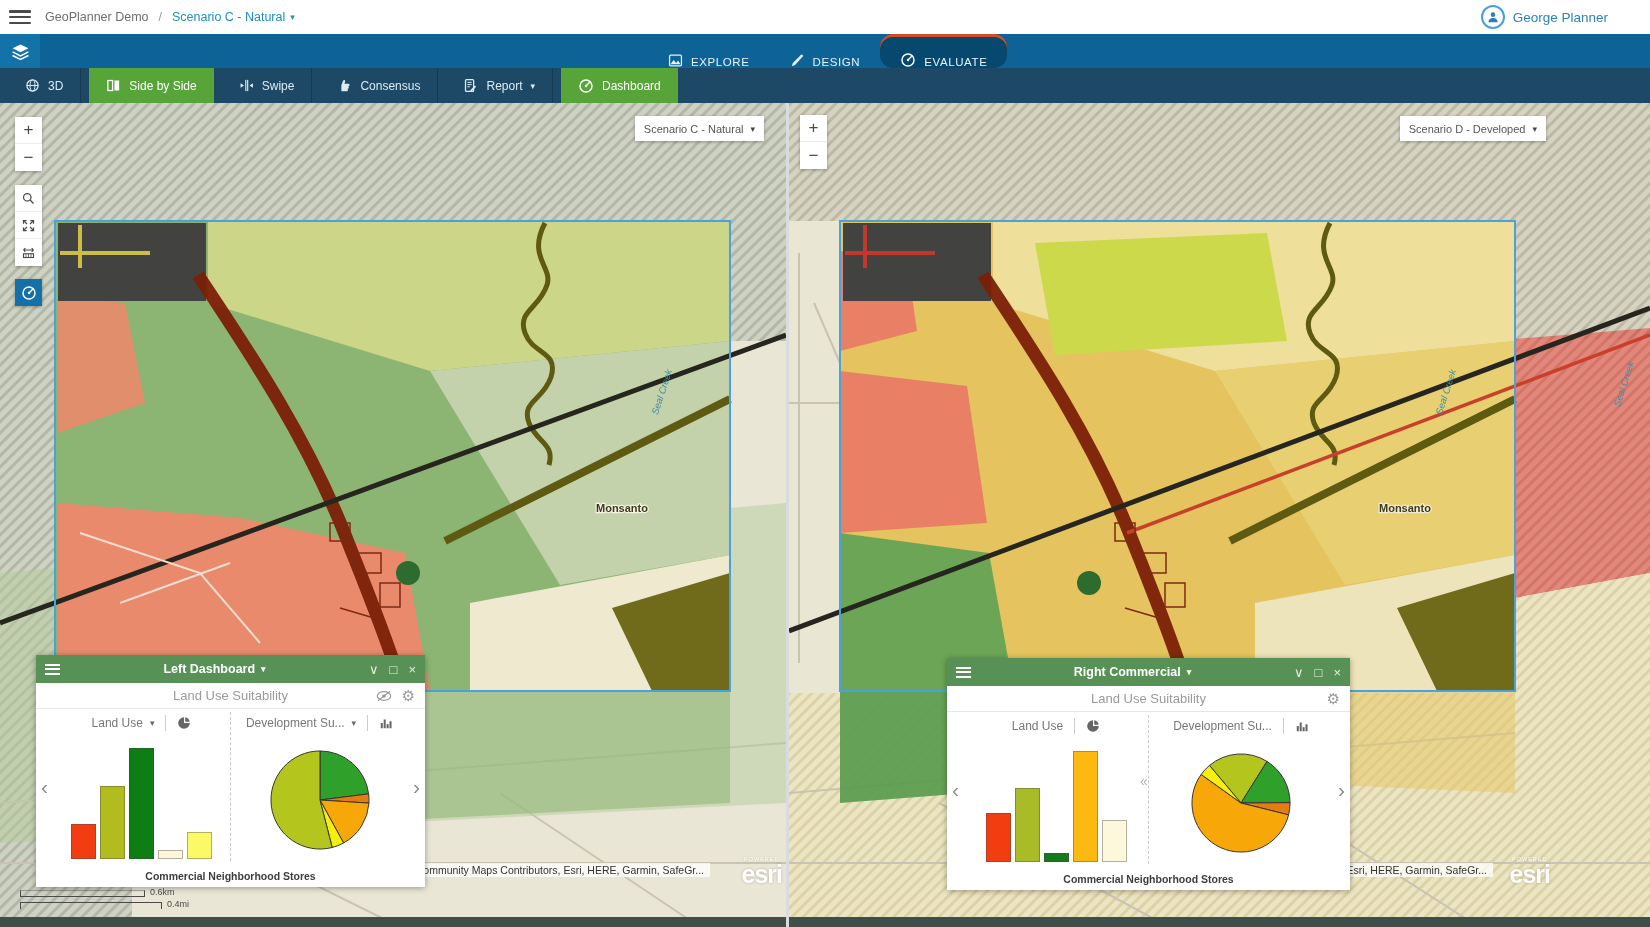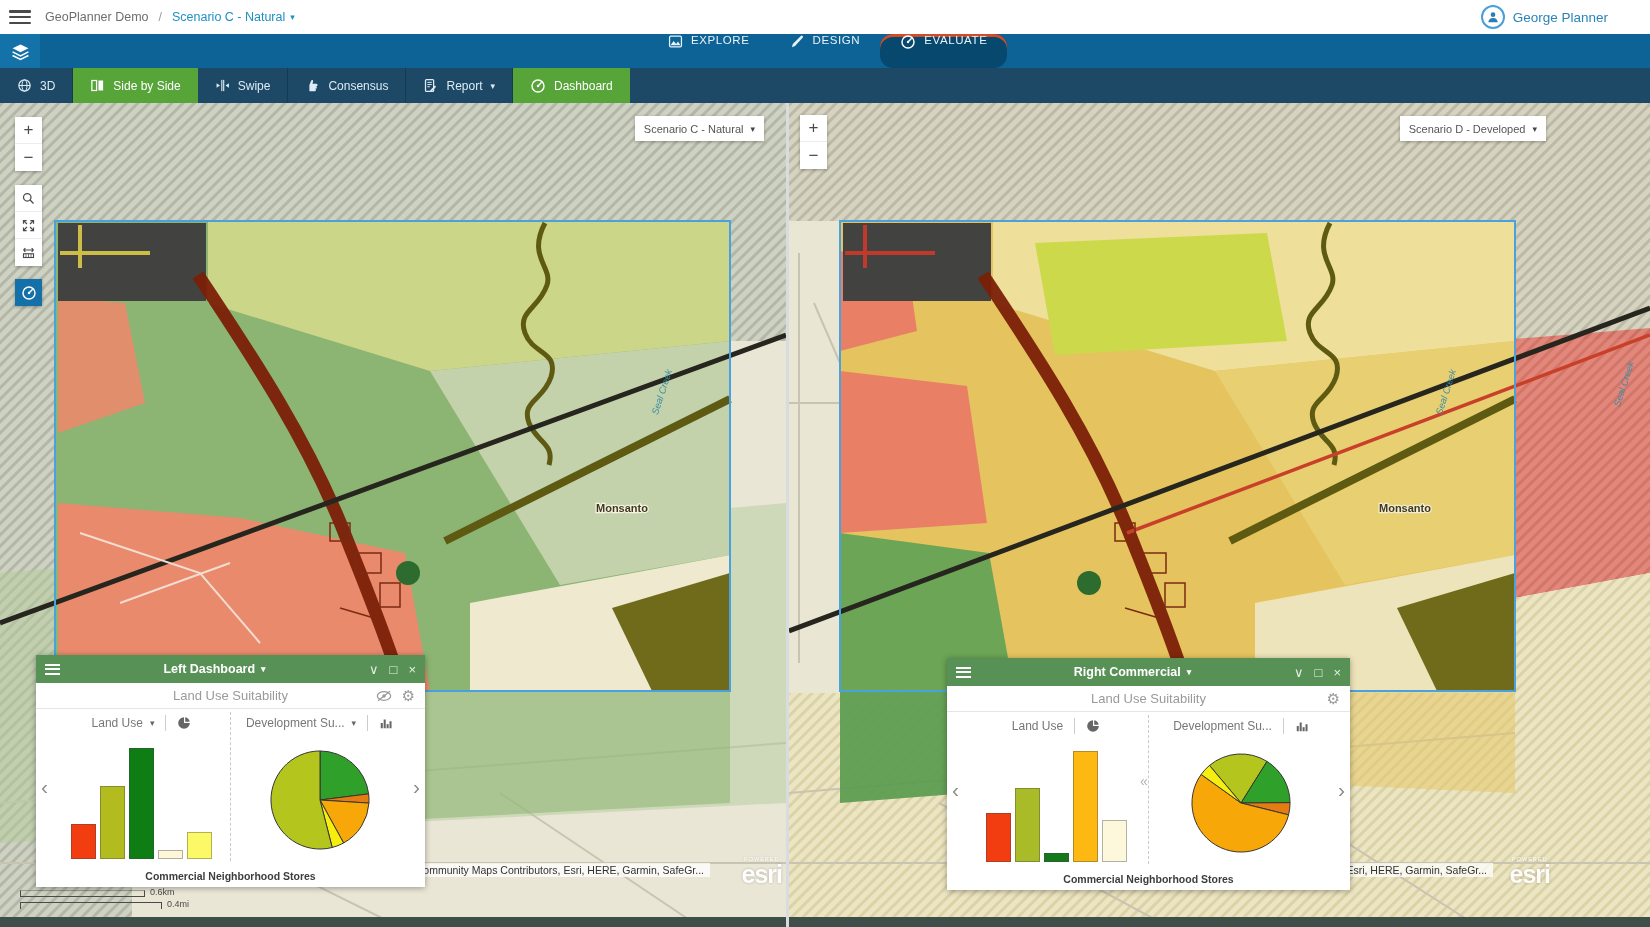--- a/index.html
+++ b/index.html
@@ -16,26 +16,26 @@
   .crumb-scn { color:#1e8fc4; display:flex; align-items:center; gap:5px; cursor:pointer; }
   .crumb-scn .caret { font-size:9px; }
   .user-chip { position:absolute; right:42px; top:0; height:34px; display:flex; align-items:center; gap:8px; cursor:pointer; }
   .avatar { width:24px; height:24px; border-radius:50%; border:2px solid #47a0dc; display:flex; align-items:center; justify-content:center; }
   .user-name { color:#2a84b8; font-size:13.5px; }
 
   
   .navbar { position:absolute; left:0; top:34px; width:1650px; height:34px; background:#0d6396; }
   .layers-btn { position:absolute; left:0; top:0; width:40px; height:34px; background:#1373a8; display:flex; align-items:center; justify-content:center; cursor:pointer; }
   .nav-tabs { position:absolute; left:648px; top:0; height:34px; display:flex; }
-  .nav-tab { display:flex; align-items:flex-start; gap:8px; padding:0 20px; color:#e8f2f9; font-size:11.5px; letter-spacing:.6px; cursor:pointer; }
+  .nav-tab { display:flex; align-items:flex-end; gap:8px; padding:0 20px; color:#e8f2f9; font-size:11.5px; letter-spacing:.6px; cursor:pointer; }
   .nav-tab.active { background:#07486e; box-shadow:inset 0 3px 0 #cf4d28;border-radius:13px; }
 
   
   .toolbar { position:absolute; left:0; top:68px; width:1650px; height:35px; background:#1d4966; display:flex; align-items:stretch; }
-  .tb-btn { display:flex; align-items:center; gap:8px; padding:0 17px; color:#dcebf4; font-size:12px; border-right:1px solid #163a52; cursor:pointer; white-space:nowrap; }
+  .tb-btn { display:flex; align-items:center; gap:8px; padding:0 17px; color:#dcebf4; font-size:12px; border-right:1px solid #163a52; cursor:pointer; white-space:nowrap;margin-left:8px; }
   .tb-btn:first-child { border-left:none; }
   .tb-btn.green { background:#57a439; color:#fff; border-right:none;justify-content:flex-end; }
   .tb-btn .caret { font-size:9px; }
   .sync { margin-left:auto; display:flex; align-items:center; gap:9px; padding-right:16px; color:#9fc2d6; font-size:11px; }
   .toggle { width:34px; height:16px; background:#57a439; border-radius:9px; position:relative; cursor:pointer; }
   .toggle .knob { position:absolute; left:2px; top:2px; width:12px; height:12px; border-radius:50%; background:#fff; }
 
   
   .map { position:absolute; top:103px; height:824px; overflow:hidden; background:#e8e5d5; }
   #mapL { left:0; width:786px; }

